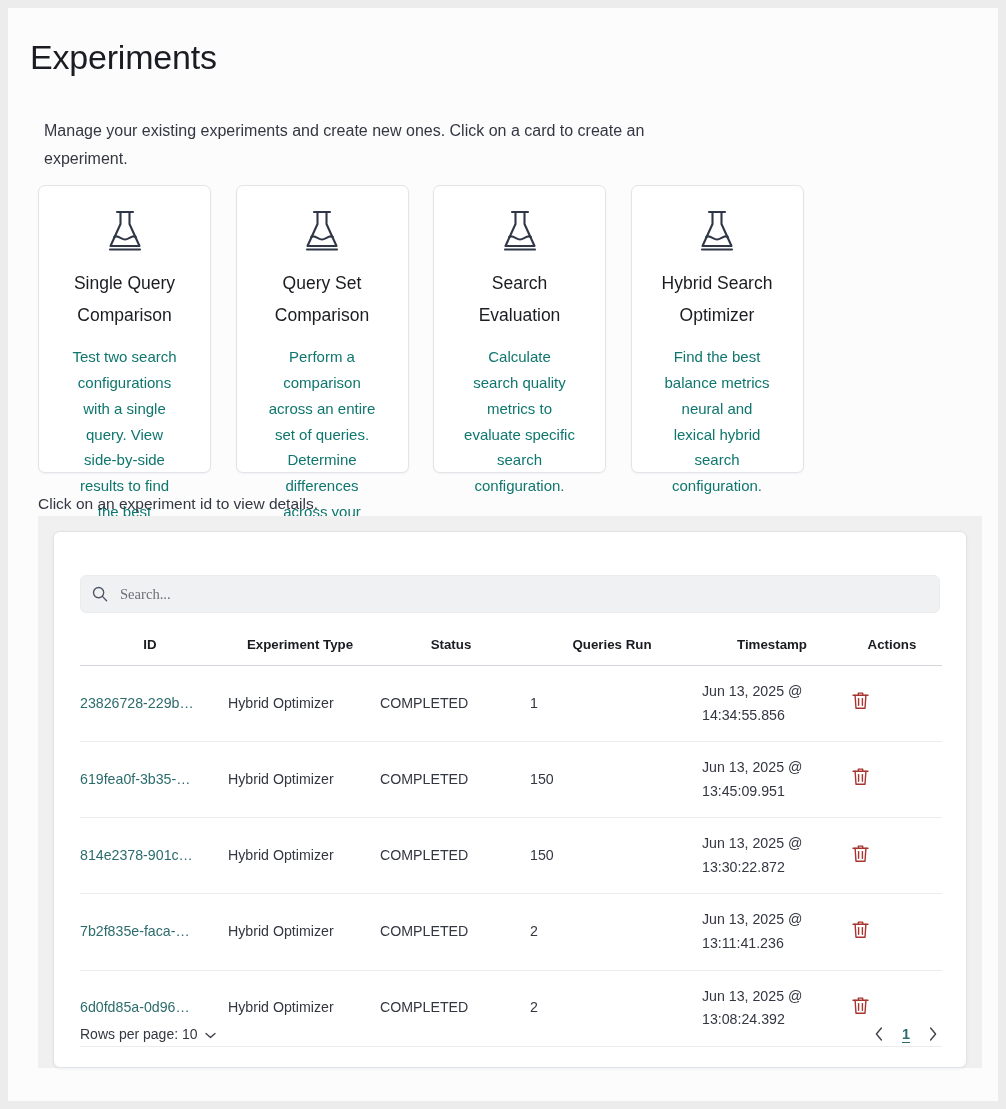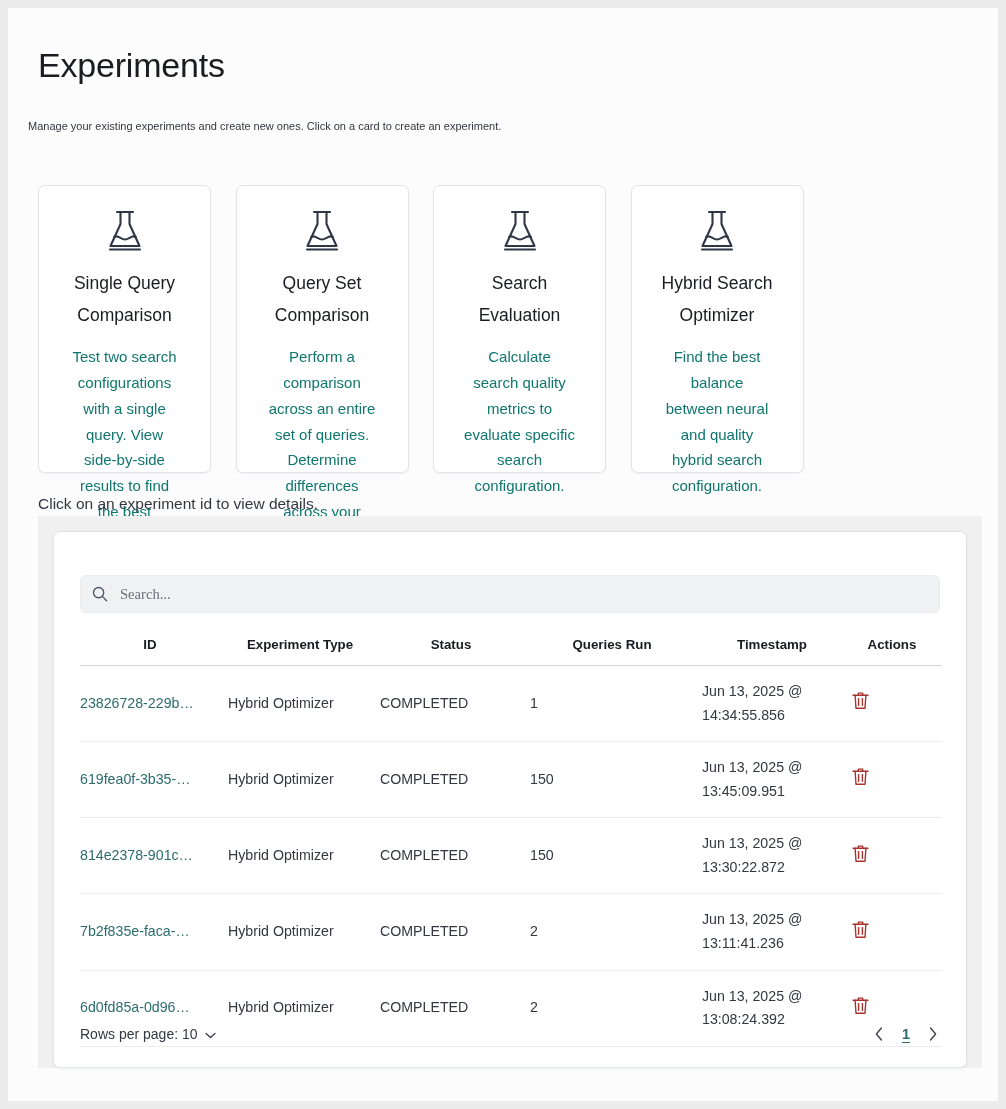--- a/index.html
+++ b/index.html
@@ -19,33 +19,33 @@
     left: 8px;
     top: 8px;
     width: 990px;
     height: 1093px;
     background: #fcfcfd;
     overflow: hidden;
   }
 
   
   #page-title {
-    margin: 8px;
+    margin: 0;
     padding: 30px 0 0 22px;
     font-size: 34px;
     font-weight: 400;
     letter-spacing: -0.2px;
     color: #1a1c21;
     line-height: 1.15;
   }
   #page-subtitle {
-    margin: 0;
+    margin: 16px;
     padding: 24px 22px 0 20px;
     max-width: 650px;
-    font-size: 11px;
+    font-size: 16px;
     line-height: 1.72;
     color: #343741;
   }
 
   
   #cards-row {
     position: absolute;
     left: 30px;
     top: 177px;
     width: 944px;
@@ -286,21 +286,21 @@
     <div class="exp-card">
       <span class="card-icon">
         <svg width="40" height="46" viewBox="0 0 40 46" fill="none" stroke="#2f3646" stroke-width="2.1" stroke-linejoin="round" stroke-linecap="round">
           <path d="M12 4 H28"></path>
           <path d="M15.5 4 V16 L5.5 38 H34.5 L24.5 16 V4"></path>
           <path d="M9.2 29 C13 26.5 16 31.5 20 31.5 C24 31.5 27 26.5 30.8 29"></path>
           <path d="M5 41.5 H35"></path>
         </svg>
       </span>
       <div class="card-title">Hybrid Search Optimizer</div>
-      <div class="card-desc">Find the best balance between neural and quality hybrid search configuration.</div>
+      <div class="card-desc">Find the best balance metrics neural and lexical hybrid search configuration.</div>
     </div>
 
   </div>
 
   <div id="table-intro">Click on an experiment id to view details.</div>
 
   <div id="table-wrapper">
     <div id="table-panel">
 
       <div id="search-row">

